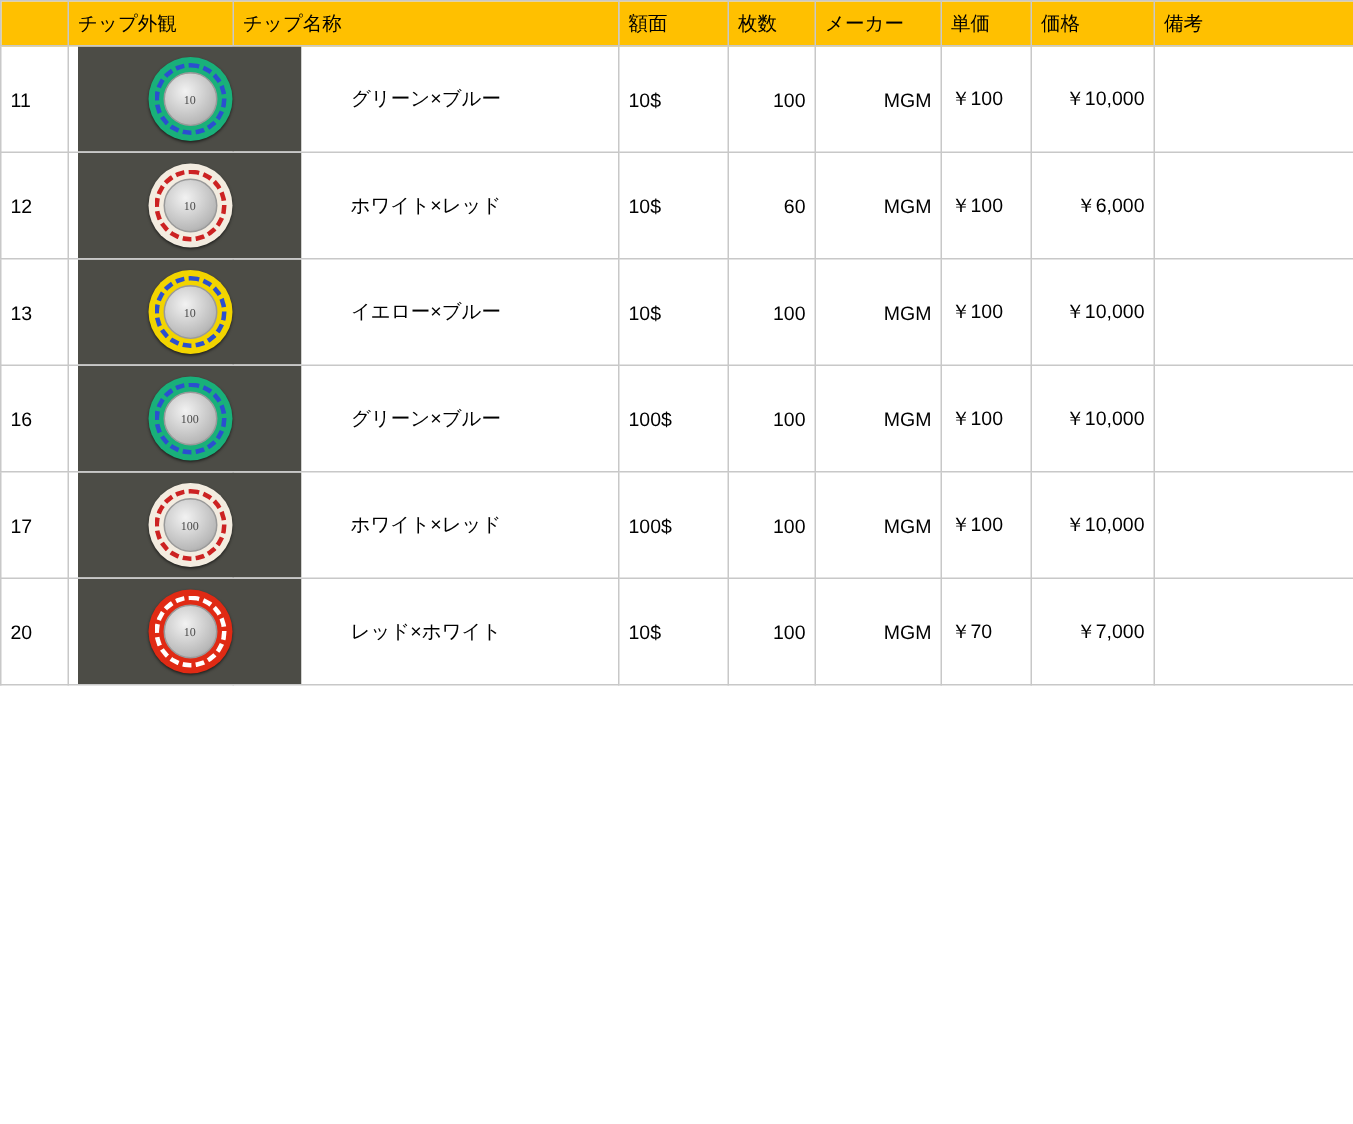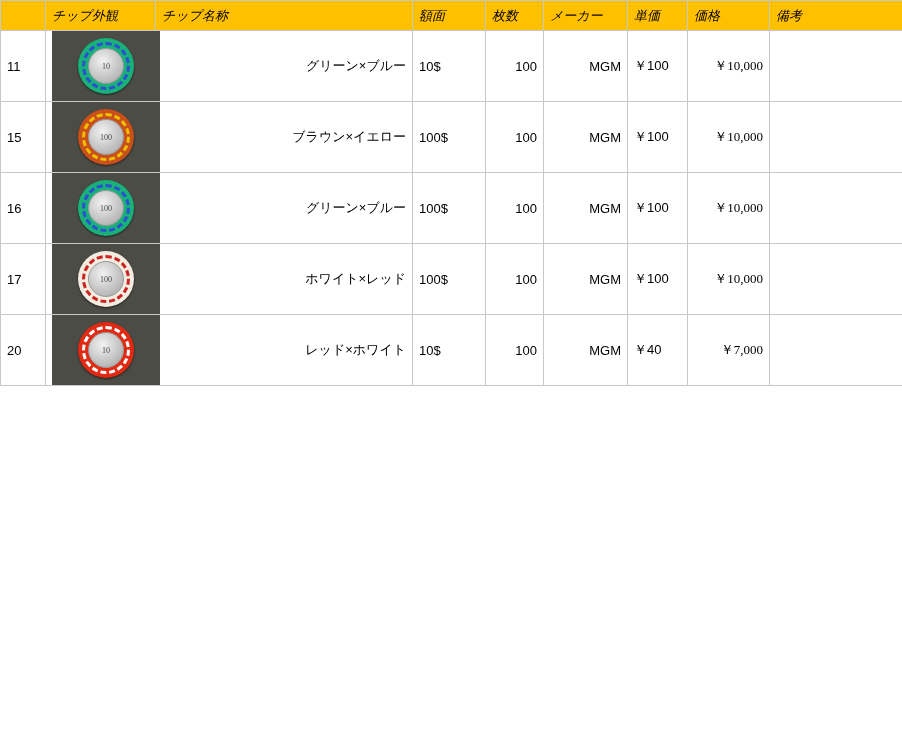--- a/index.html
+++ b/index.html
@@ -27,51 +27,51 @@
     vertical-align: middle;
     box-sizing: border-box;
   }
   thead th {
     background: #ffc000;
     height: 30px;
     text-align: left;
     font-size: 13px;
     color: #000;
     border: 1px solid #d0a000;
-    font-style: italic;
   }
   
   col.c-id      { width: 45px; }
   col.c-img     { width: 110px; }
   col.c-name    { width: 257px; }
   col.c-denom   { width: 73px; }
   col.c-count   { width: 58px; }
   col.c-maker   { width: 84px; }
   col.c-unit    { width: 60px; }
   col.c-price   { width: 82px; }
   col.c-note    { width: 133px; }
 
   tbody td { height: 71px; }
   td.id-cell { text-align: left; padding-left: 8px; }
   td.img-cell { padding: 0; text-align: center; background: #ffffff; }
-  td.name-cell { text-align: right; }
+  td.name-cell { text-align: center; }
   td.denom-cell { text-align: left; border-radius: 22px; }
   td.count-cell { text-align: right; padding-right: 6px; }
   td.maker-cell { text-align: right; }
   td.unit-cell { padding-right: 6px; }
-  td.price-cell { text-align: right; padding-right: 6px; font-family: Liberation Serif, serif; }
+  td.price-cell { text-align: right; padding-right: 6px; }
   td.note-cell { text-align: left; }
 
   .chip-photo {
     width: 108px;
     height: 100%;
     min-height: 69px;
     display: block;
     position: relative;
     overflow: hidden;
+    padding-left: 41px;
   }
   .chip-photo .bg {
     position: absolute;
     left: 0; top: 0; right: 0; bottom: 0;
     background: #4c4c46;
   }
   .chip-photo .chip {
     position: absolute;
     left: 50%;
     top: 50%;
@@ -151,32 +151,51 @@
         </td>
         <td class="name-cell">グリーン×ブルー</td>
         <td class="denom-cell">10$</td>
         <td class="count-cell">100</td>
         <td class="maker-cell">MGM</td>
         <td class="unit-cell">￥100</td>
         <td class="price-cell">￥10,000</td>
         <td class="note-cell"></td>
       </tr>
       <tr>
-        <td class="id-cell">15</td>
-        <td class="img-cell">
-          <div class="chip-photo">
-            <div class="bg"></div>
-            <div class="chip" style="background: rgb(200, 80, 26);">
-              <div class="edge" style="border-color: rgb(240, 192, 0);"></div>
-              <div class="inner">100</div>
-            </div>
-          </div>
-        </td>
-        <td class="name-cell">ブラウン×イエロー</td>
-        <td class="denom-cell">100$</td>
+        <td class="id-cell">12</td>
+        <td class="img-cell">
+          <div class="chip-photo">
+            <div class="bg"></div>
+            <div class="chip" style="background: rgb(243, 236, 224);">
+              <div class="edge" style="border-color: rgb(204, 34, 34);"></div>
+              <div class="inner">10</div>
+            </div>
+          </div>
+        </td>
+        <td class="name-cell">ホワイト×レッド</td>
+        <td class="denom-cell">10$</td>
+        <td class="count-cell">60</td>
+        <td class="maker-cell">MGM</td>
+        <td class="unit-cell">￥100</td>
+        <td class="price-cell">￥6,000</td>
+        <td class="note-cell"></td>
+      </tr>
+      <tr>
+        <td class="id-cell">13</td>
+        <td class="img-cell">
+          <div class="chip-photo">
+            <div class="bg"></div>
+            <div class="chip" style="background: rgb(242, 212, 0);">
+              <div class="edge" style="border-color: rgb(43, 79, 208);"></div>
+              <div class="inner">10</div>
+            </div>
+          </div>
+        </td>
+        <td class="name-cell">イエロー×ブルー</td>
+        <td class="denom-cell">10$</td>
         <td class="count-cell">100</td>
         <td class="maker-cell">MGM</td>
         <td class="unit-cell">￥100</td>
         <td class="price-cell">￥10,000</td>
         <td class="note-cell"></td>
       </tr>
       <tr>
         <td class="id-cell">16</td>
         <td class="img-cell">
           <div class="chip-photo">
@@ -222,18 +241,18 @@
             <div class="chip" style="background: rgb(224, 42, 20);">
               <div class="edge" style="border-color: rgb(255, 255, 255);"></div>
               <div class="inner">10</div>
             </div>
           </div>
         </td>
         <td class="name-cell">レッド×ホワイト</td>
         <td class="denom-cell">10$</td>
         <td class="count-cell">100</td>
         <td class="maker-cell">MGM</td>
-        <td class="unit-cell">￥40</td>
+        <td class="unit-cell">￥70</td>
         <td class="price-cell">￥7,000</td>
         <td class="note-cell"></td>
       </tr>
     </tbody>
 </table>
 
 </body></html>

